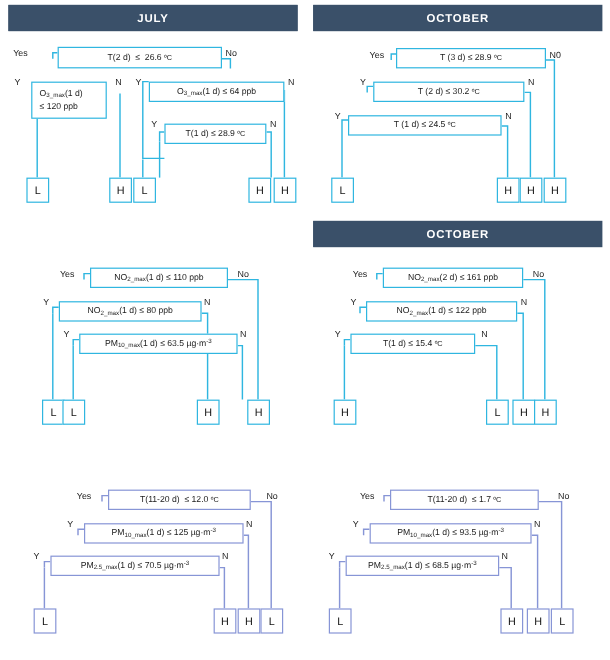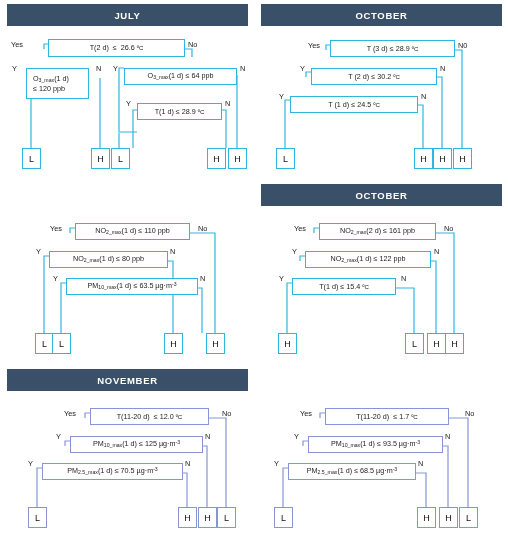--- a/index.html
+++ b/index.html
@@ -260,21 +260,20 @@
       <div class="leaf" style="left:173px;top:153px;">
           <span>H</span>
         </div>
       <div class="leaf" style="left:191px;top:153px;">
           <span>H</span>
         </div>
     </div>
   </div>
 
   <div class="panel pv">
-    <div class="hdr">NOVEMBER</div>
     <div class="canvas">
       <svg width="254" height="185">
         <g fill="none" stroke="#8795d6" stroke-width="1.2">
           <path d="M85,53 L85,48 L90,48"></path>
           <path d="M209,53 L226,53 L226,142"></path>
           <path d="M65,81 L65,76 L70,76"></path>
           <path d="M203,81 L207,81 L207,142"></path>
           <path d="M37,108 L37,103 L42,103"></path>
           <path d="M37,108 L37,142"></path>
           <path d="M183,108 L187,108 L187,142"></path>

